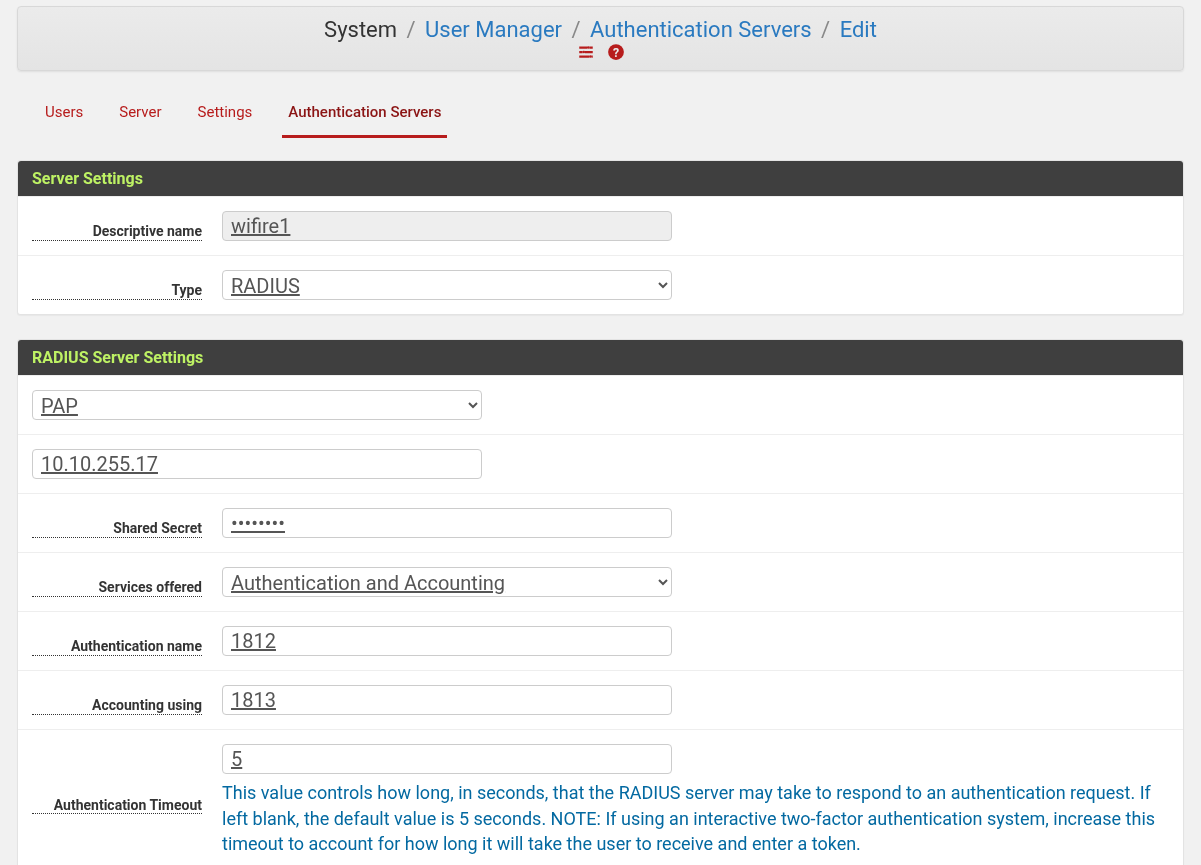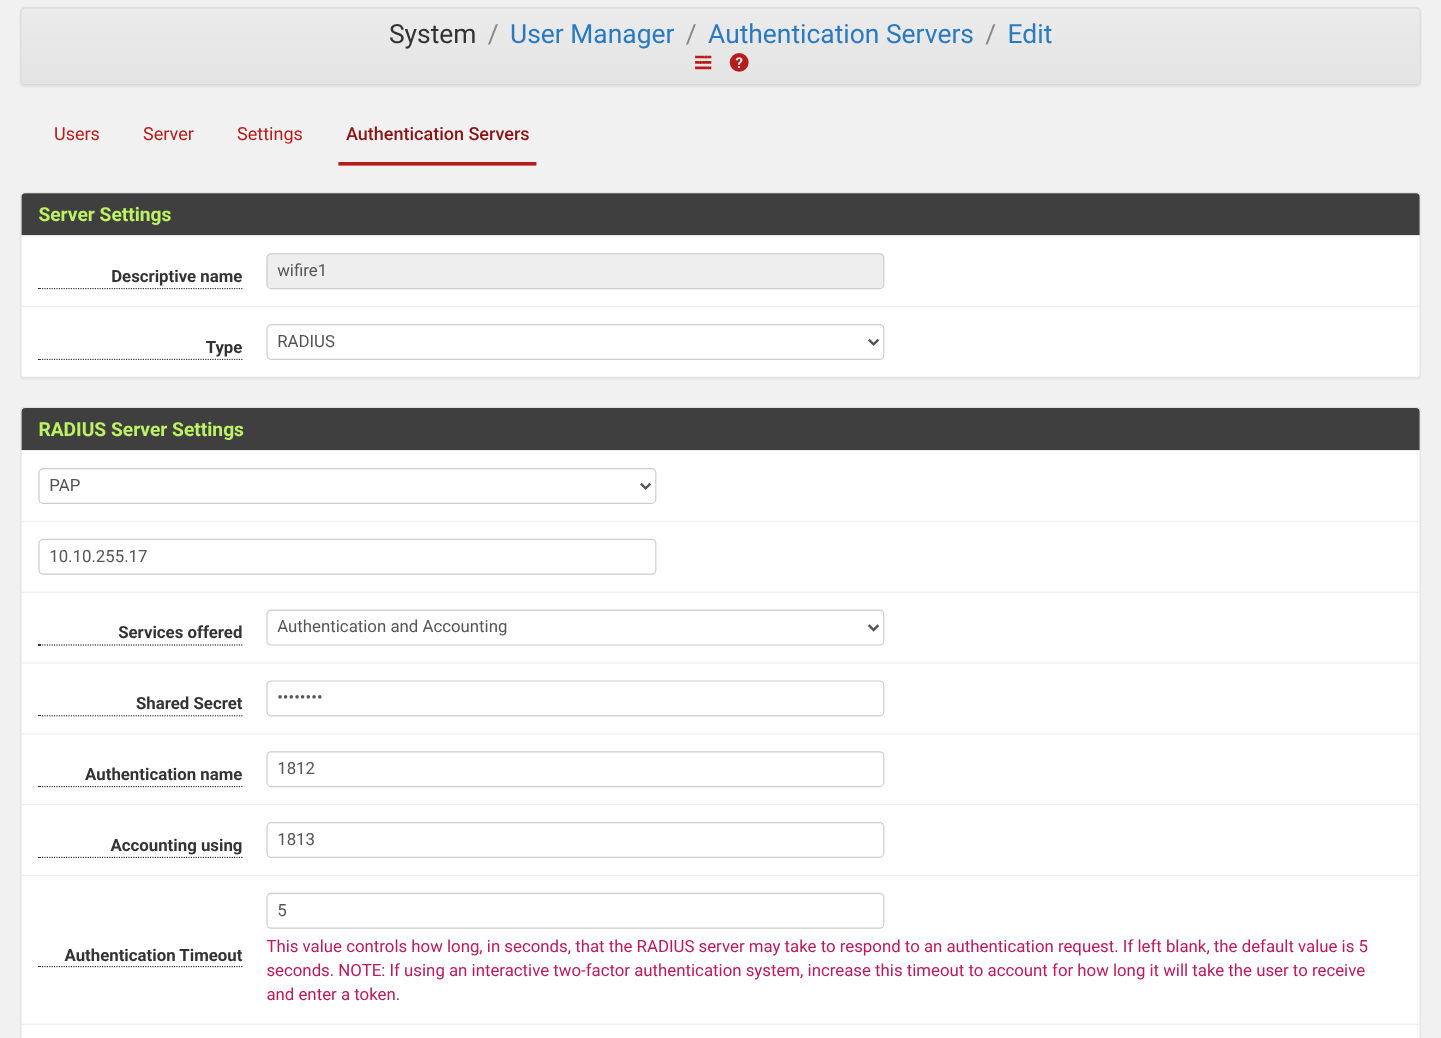--- a/index.html
+++ b/index.html
@@ -77,36 +77,37 @@
     font-weight: 700;
     color: #333;
     border-bottom: 1px dotted #333;
     align-self: flex-start;
     padding-top: 6px;
     line-height: 1.1;
     display: inline-block;
   }
   .form-label-wrap { width: 170px; text-align: right; padding-top: 6px; }
   .form-input, .form-select {
-    width: 515px;
+    width: 450px;
     height: 30px;
     padding: 4px 8px;
     border: 1px solid #ccc;
     border-radius: 4px;
-    font-size: 14px;
+    font-size: 20px;
     font-family: inherit;
     color: #555;
     background: #fff;
+    text-decoration: underline;
   }
   .form-input[disabled] { background: #eee; color: #555; }
   .form-select { padding: 2px 4px; }
   .form-col { flex: 1; }
   .help-text {
-    color: #be185d;
-    font-size: 14px;
+    color: #0369a1;
+    font-size: 18px;
     margin-top: 6px;
     line-height: 1.4;
     padding-right: 10px;
   }
 </style>
 </head>
 <body>
 
 <div class="page">
 
@@ -176,32 +177,32 @@
       </div>
     </div>
 
     <div class="form-group">
       <div class="form-col">
         <input class="form-input" type="text" value="10.10.255.17" style="">
       </div>
     </div>
 
     <div class="form-group">
+      <div class="form-label-wrap"><span class="form-label">Shared Secret</span></div>
+      <div class="form-col">
+        <input class="form-input" type="password" value="••••••••" style="">
+      </div>
+    </div>
+
+    <div class="form-group">
       <div class="form-label-wrap"><span class="form-label">Services offered</span></div>
       <div class="form-col">
         <select class="form-select">
           <option>Authentication and Accounting</option>
         </select>
-      </div>
-    </div>
-
-    <div class="form-group">
-      <div class="form-label-wrap"><span class="form-label">Shared Secret</span></div>
-      <div class="form-col">
-        <input class="form-input" type="password" value="••••••••" style="">
       </div>
     </div>
 
     <div class="form-group">
       <div class="form-label-wrap"><span class="form-label">Authentication name</span></div>
       <div class="form-col">
         <input class="form-input" type="text" value="1812" style="">
       </div>
     </div>
 

